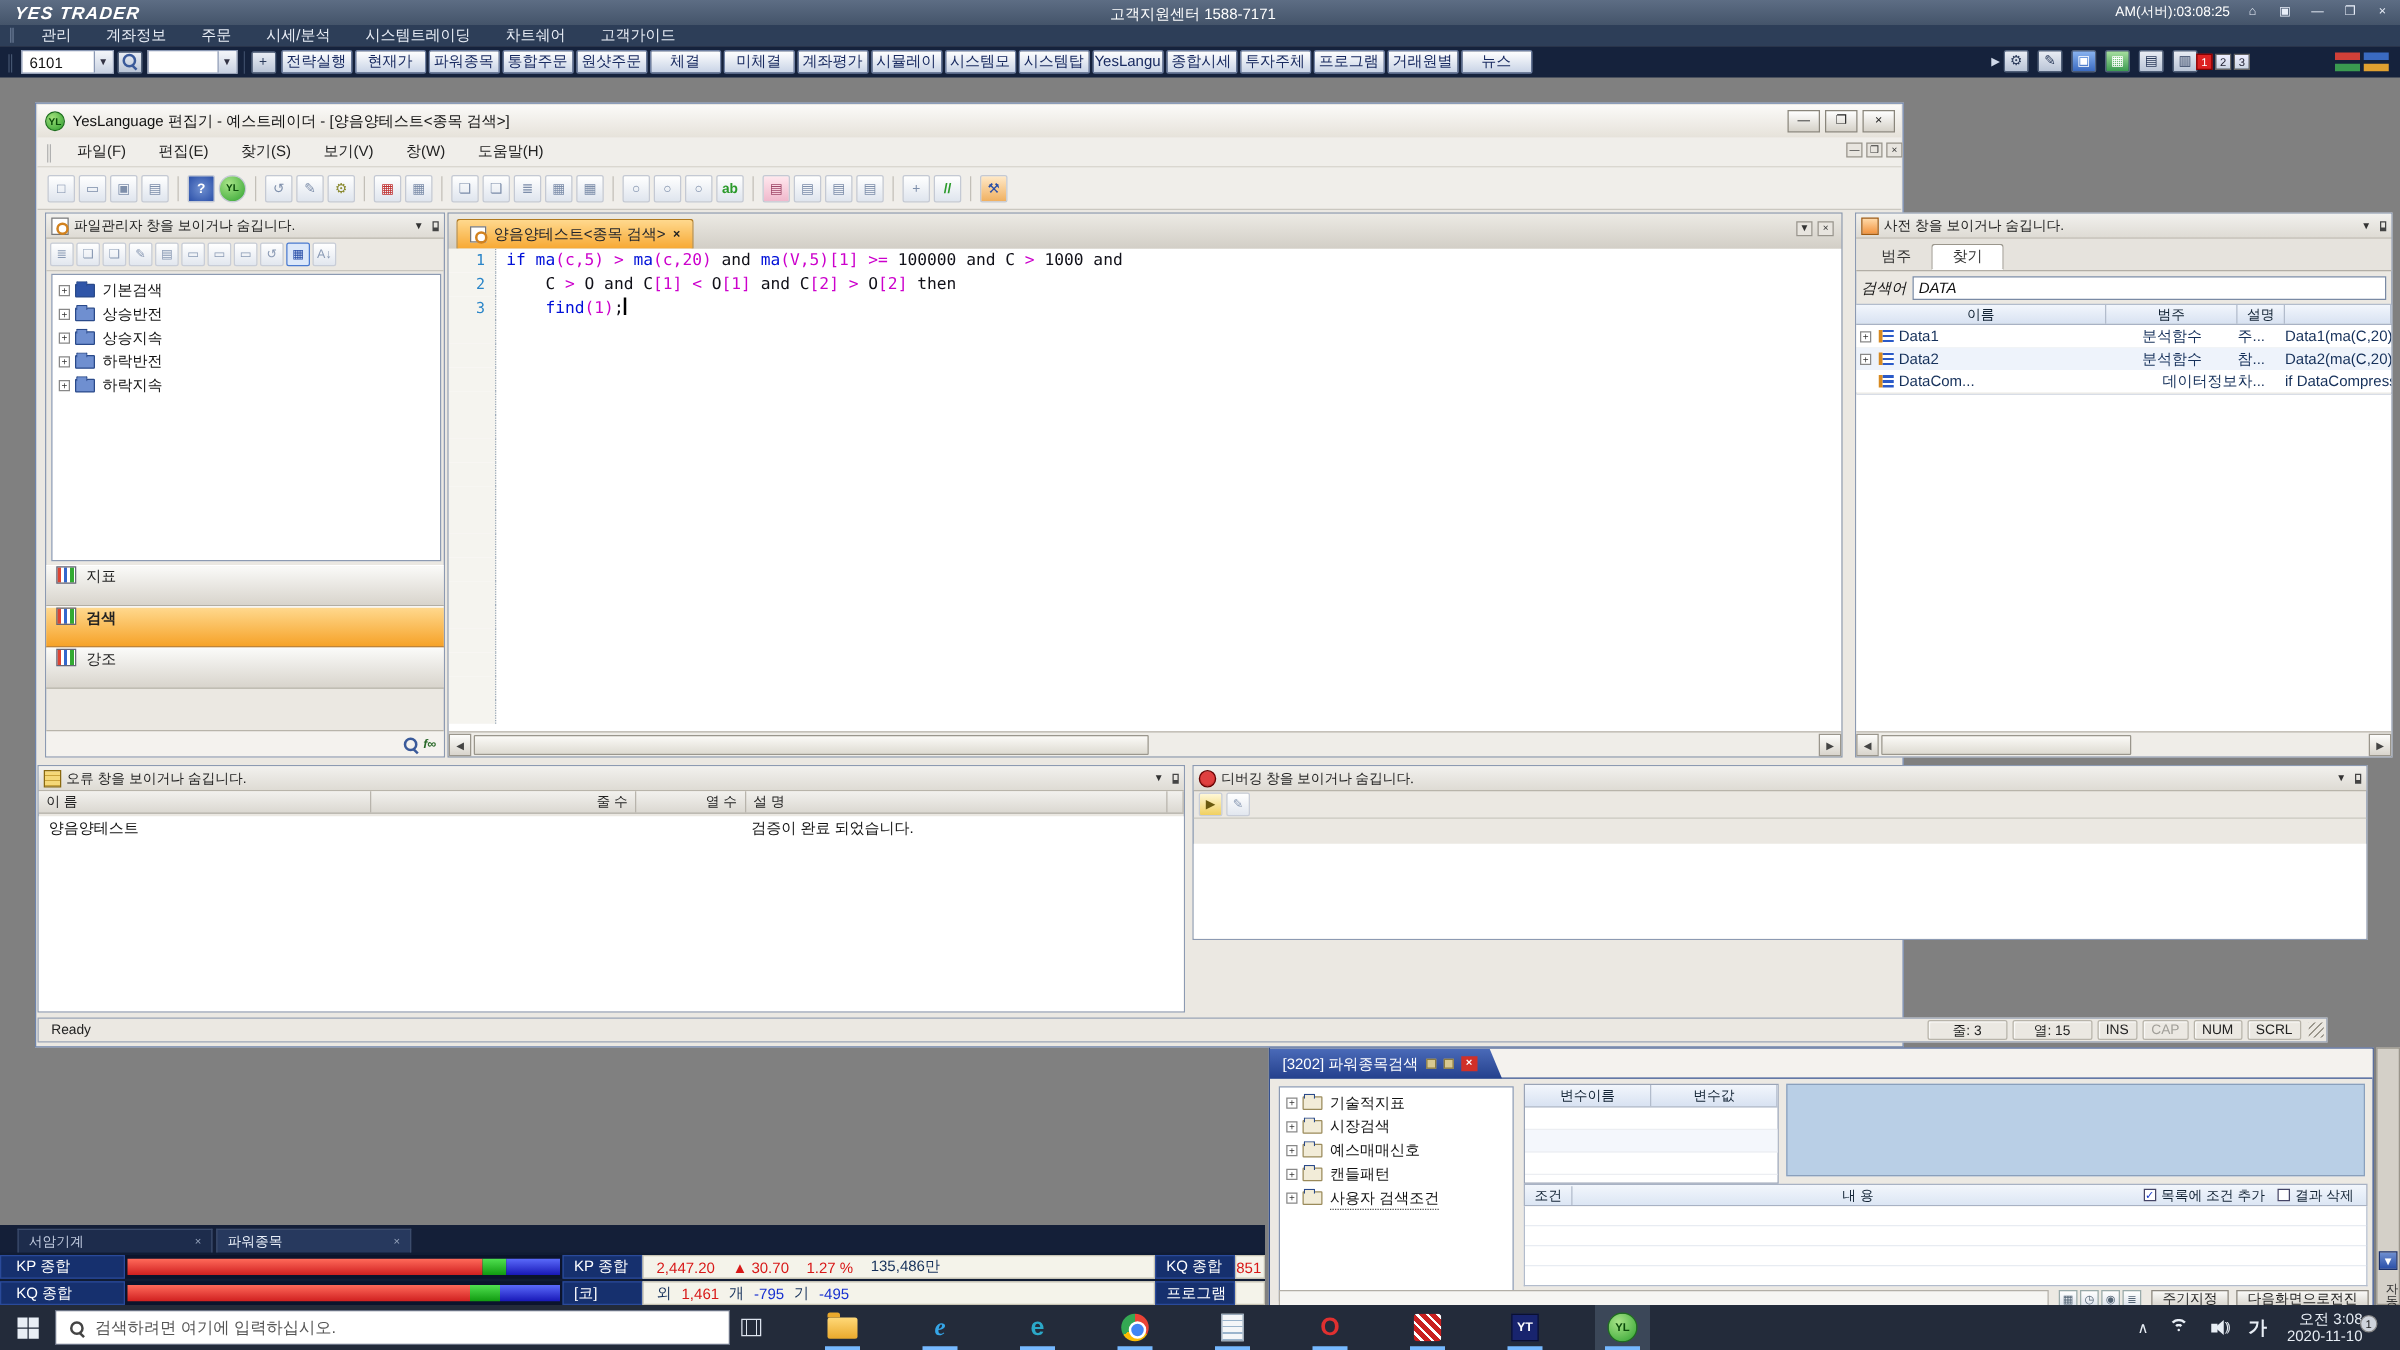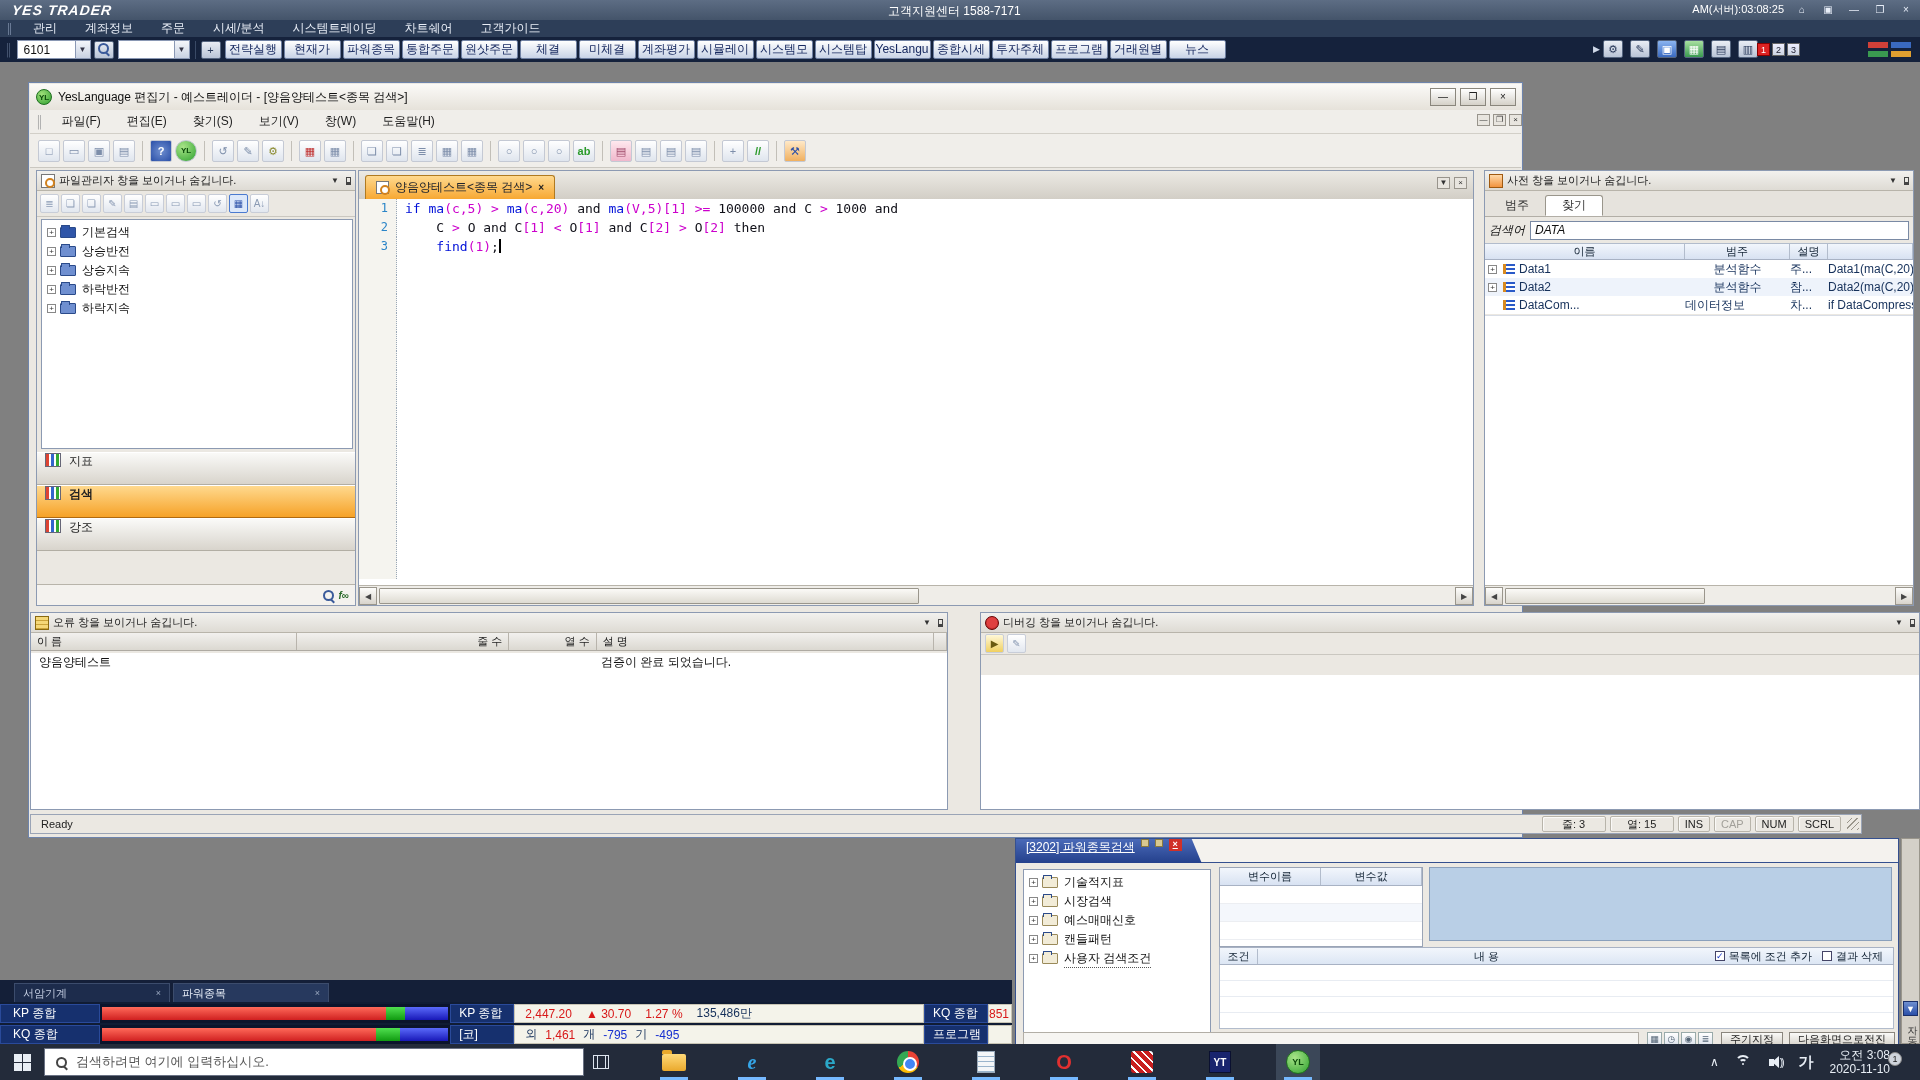--- a/index.html
+++ b/index.html
@@ -113,38 +113,38 @@
   .dhc{border-right:1px solid #b2bccc;display:flex;align-items:center;justify-content:center;overflow:hidden;}
   .drow{display:flex;height:18px;align-items:center;background:#fff;font-size:12px;color:#15305a;white-space:nowrap;}
   .drow.alt{background:#eef3fb;}
   .dcell{overflow:hidden;display:flex;align-items:center;height:100%;}
   .listico{width:12px;height:10px;margin:0 4px 0 2px;background:repeating-linear-gradient(#2a5ac8 0 2px,#fff 2px 4px);border-left:3px solid #d88a20;}
   .drow.noexp .exp{visibility:hidden;}
   .dwhite{position:absolute;left:0;top:144px;width:428px;height:270px;background:#fff;border-top:1px solid #d8dde6;}
 
   
   #errorpanel{left:30px;top:612px;width:918px;height:198px;}
-  #debugpanel{left:980px;top:612px;width:940px;height:198px;}
+  #debugpanel{left:954px;top:612px;width:940px;height:140px;font-family:Liberation Serif, serif;}
   .cols{display:flex;height:18px;background:linear-gradient(#f2f1ee,#dbd8d1);border-bottom:1px solid #aeaaa2;font-size:11px;color:#222;}
   .colc{border-right:1px solid #b8b4ac;display:flex;align-items:center;padding:0 6px;overflow:hidden;}
   .colc.r{justify-content:flex-end;}
   .rowsarea{background:#fff;position:absolute;left:0;right:0;bottom:0;}
   .erow{display:flex;height:18px;align-items:center;font-size:12px;color:#111;}
   .dbtool{height:22px;display:flex;align-items:center;gap:3px;padding-left:4px;border-bottom:1px solid #cac7c0;}
 
   
   #statusbar{left:30px;top:814px;width:1832px;height:20px;background:#ebe8e2;border:1px solid #9aa4b6;display:flex;align-items:center;font-size:11px;color:#222;}
   .sbox{height:16px;border:1px solid #b8b4aa;border-radius:2px;background:#ebe8e2;display:flex;align-items:center;justify-content:center;margin-left:4px;padding:0 6px;box-shadow:inset 1px 1px 1px rgba(255,255,255,.8);}
   .sbox.dim{color:#a2a09a;}
   .grip-dots{width:12px;height:12px;margin:0 2px 0 6px;background:repeating-linear-gradient(135deg,transparent 0 3px,#9a968c 3px 4px);}
 
   
   #powerwin{left:1015px;top:838px;width:884px;height:210px;background:#ece9e3;border:1px solid #35508f;}
   .ptabstrip{height:24px;background:#f4f2ee;border-bottom:1px solid #35508f;display:flex;}
-  .ptab{height:24px;display:flex;gap:6px;padding:0 10px;background:linear-gradient(#4a6ab8,#24408c);color:#fff;font-size:12px;border-right:10px solid transparent;clip-path:polygon(0 0,calc(100% - 10px) 0,100% 100%,0 100%);text-decoration:underline;}
+  .ptab{height:24px;display:flex;align-items:center;gap:6px;padding:0 10px;background:linear-gradient(#4a6ab8,#24408c);color:#fff;font-size:12px;border-right:10px solid transparent;clip-path:polygon(0 0,calc(100% - 10px) 0,100% 100%,0 100%);}
   .ptab .glyph{width:8px;height:8px;background:#d8c890;border:1px solid #8a7a40;}
   .ptab .xr{width:13px;height:12px;background:#d03028;color:#fff;font-size:9px;line-height:11px;text-align:center;font-weight:bold;}
   .ptree{position:absolute;left:7px;top:30px;width:188px;height:172px;background:#fff;border:1px solid #8c9ab2;padding:3px 2px;}
   .ptree .trow{height:19px;font-size:12px;}
   .ptree .sel .lbl{border-bottom:1px dotted #555;}
   .vartab{position:absolute;left:203px;top:28px;width:204px;height:80px;background:#fff;border:1px solid #9aa4b6;}
   .vhead{display:flex;height:18px;background:linear-gradient(#f2f6fc,#d8e2f2);border-bottom:1px solid #a8b2c4;font-size:11px;color:#123;}
   .vhc{flex:1;border-right:1px solid #b2bccc;display:flex;align-items:center;justify-content:center;}
   .vrow{height:18px;border-bottom:1px solid #eceef2;}
   .vrow.alt{background:#f4f7fc;}
@@ -551,21 +551,21 @@
             <span>Data2(ma(C,20)) -&gt; data25</span>
           </div>
         </div>
 
         <div class="drow noexp">
           <div class="dcell" style="width:200px;">
             <span class="exp">+</span>
             <span class="listico"></span>
             <span>DataCom...</span>
           </div>
-          <div class="dcell" style="width:105px;justify-content:flex-start;">
+          <div class="dcell" style="width:105px;justify-content:flex-end;">
             <span>데이터정보</span>
           </div>
           <div class="dcell" style="width:38px;">
             <span>차...</span>
           </div>
           <div class="dcell" style="flex:1;">
             <span>if DataCompress == 2 the</span>
           </div>
         </div>
       </div>

